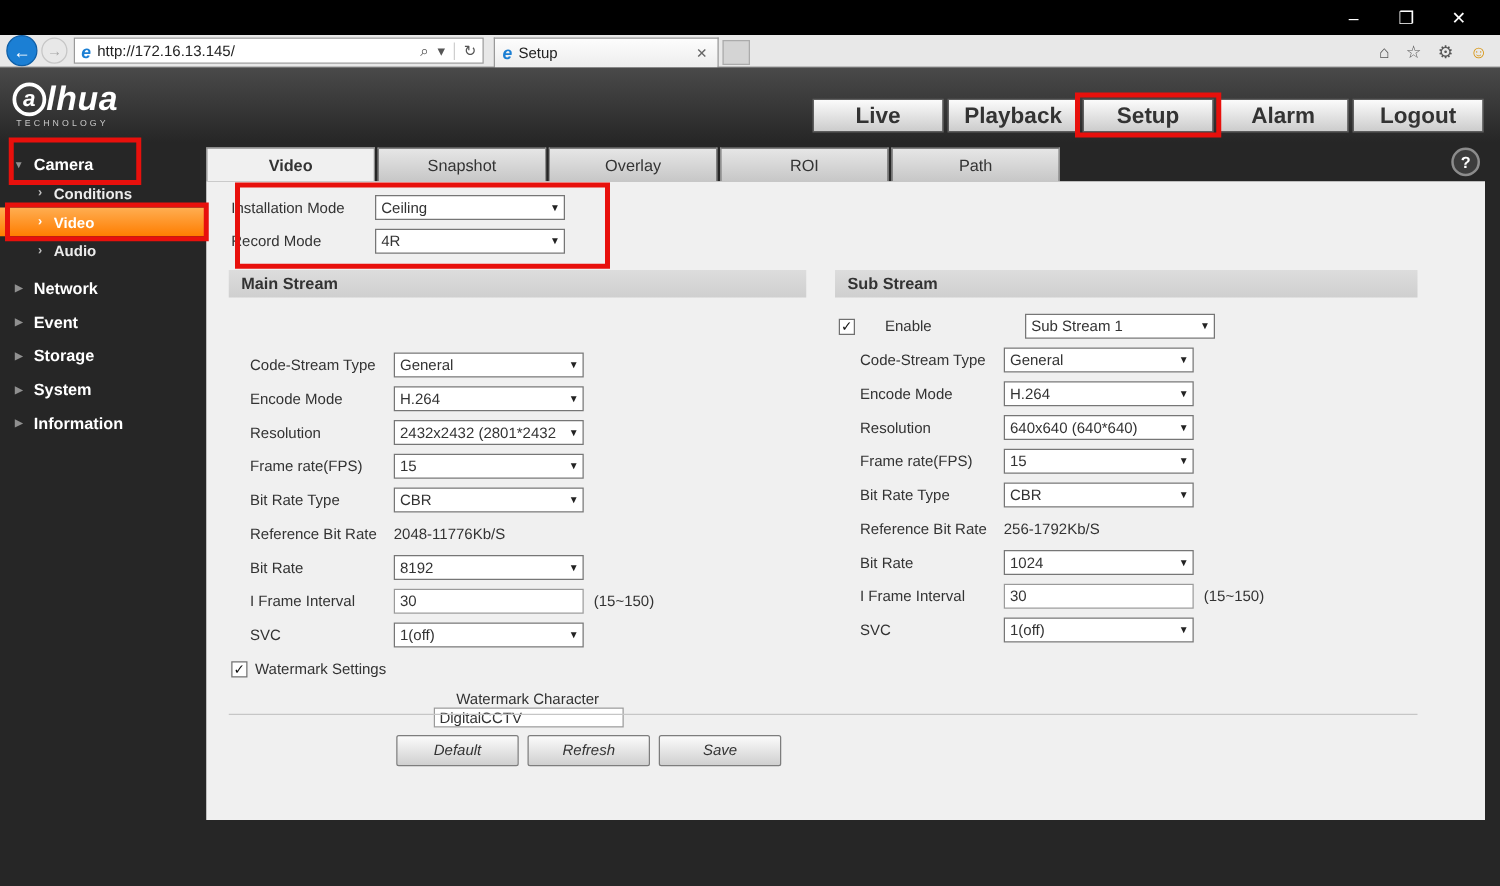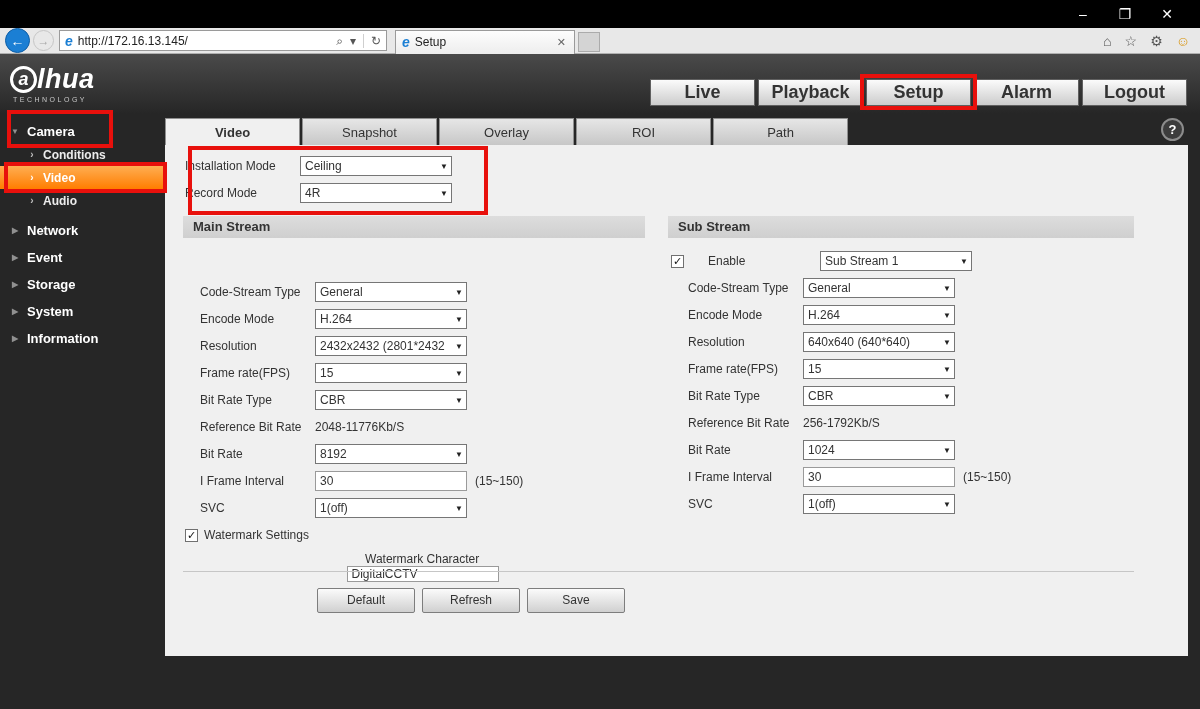--- a/index.html
+++ b/index.html
@@ -84,21 +84,21 @@
   .ms-fields { padding:44px 0 0 17px; }
   .ss-fields { padding:7px 0 0 20px; }
   .checkbox { width:13px; height:13px; background:#fff; border:1px solid #707070; display:inline-flex; align-items:center; justify-content:center; font-size:11px; color:#111; flex-shrink:0; }
   .checkbox.checked::after { content:"✓"; }
   .wm-row { display:flex; align-items:center; height:20px; margin-top:5px; padding-left:2px; gap:6px; }
   .wmc-row { display:flex; align-items:center; height:20px; margin-top:7px; padding-left:17px;flex-direction:column; }
   .enable-row { display:flex; align-items:center; height:20px; margin-top:13px; padding-left:3px; }
   .enable-row .flabel { width:112px; margin-left:24px; }
 
   .divider { position:absolute; left:18px; top:426px; width:951px; height:1px; background:#c6c6c6; }
-  .actions { position:absolute; left:152px; top:443px; display:flex; gap:7px; }
+  .actions { position:absolute; left:152px; top:443px; display:flex; gap:7px;font-style:italic; }
   .btn { width:98px; height:25px; line-height:23px; text-align:center; background:linear-gradient(#fbfbfb,#d0d0d0); border:1px solid #7d7d7d; border-radius:2px; font-size:12px; color:#333; cursor:default; }
 
   
   .annotation { position:absolute; border:4px solid #e8100c; z-index:50; pointer-events:none; }
   .ann-setup { left:860px; top:74px; width:117px; height:36px; }
   .ann-camera { left:7px; top:110px; width:106px; height:38px; }
   .ann-video { left:4px; top:162px; width:163px; height:31px; }
   .ann-form { left:188px; top:146px; width:300px; height:69px; }
 </style>
 </head>

